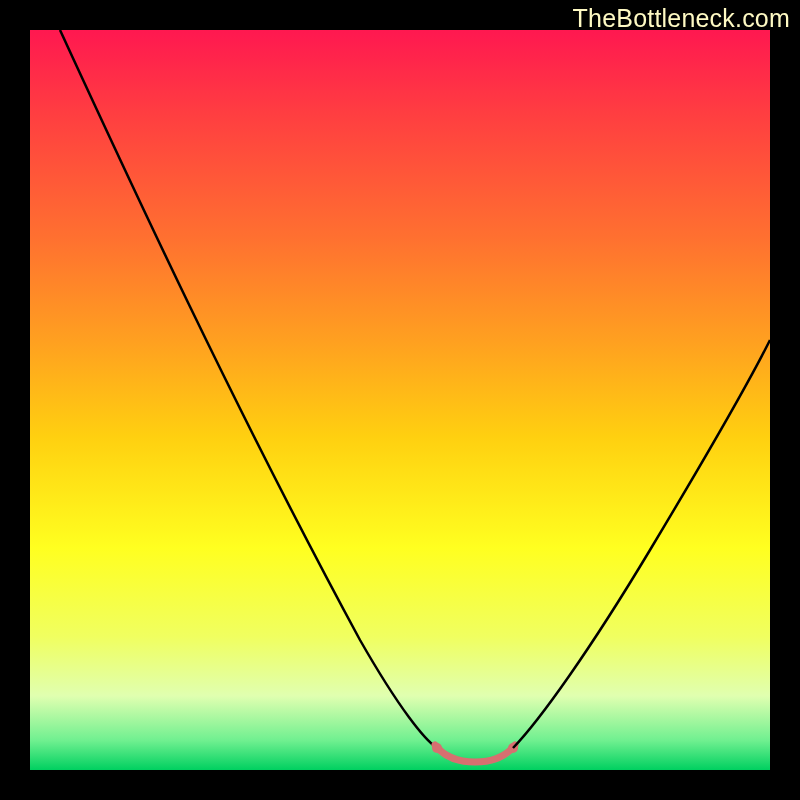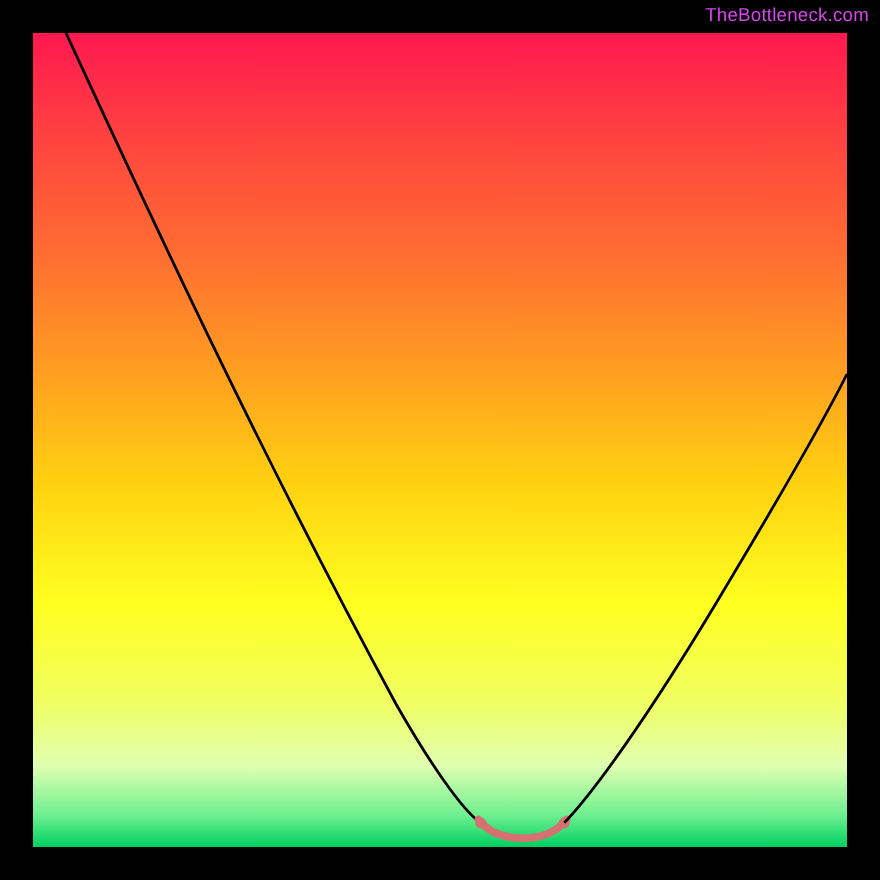--- a/index.html
+++ b/index.html
@@ -42,22 +42,22 @@
     position: absolute;
     top: 0;
     left: 0;
     width: 740px;
     height: 740px;
   }
   .watermark {
     position: absolute;
     top: 4px;
     right: 10px;
-    color: #d946ef;
-    font-size: 17px;
+    color: #fef9c3;
+    font-size: 25px;
     font-weight: 500;
     letter-spacing: 0.2px;
   }
 </style>
 </head>
 <body>
 
 <div class="frame">
   <div class="plot-area">
     <svg class="curve" viewBox="0 0 740 740" preserveAspectRatio="none">

